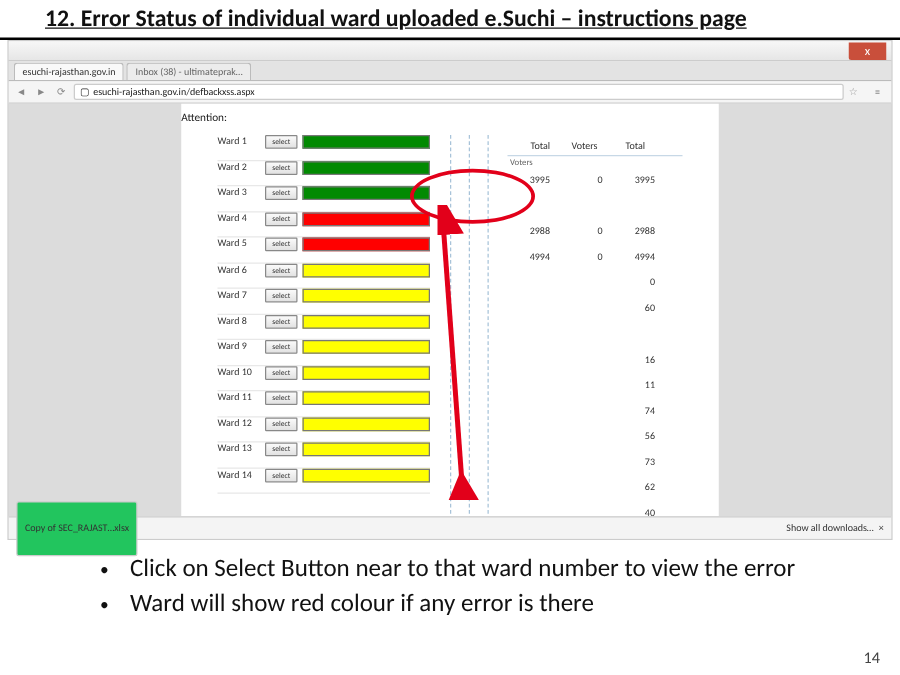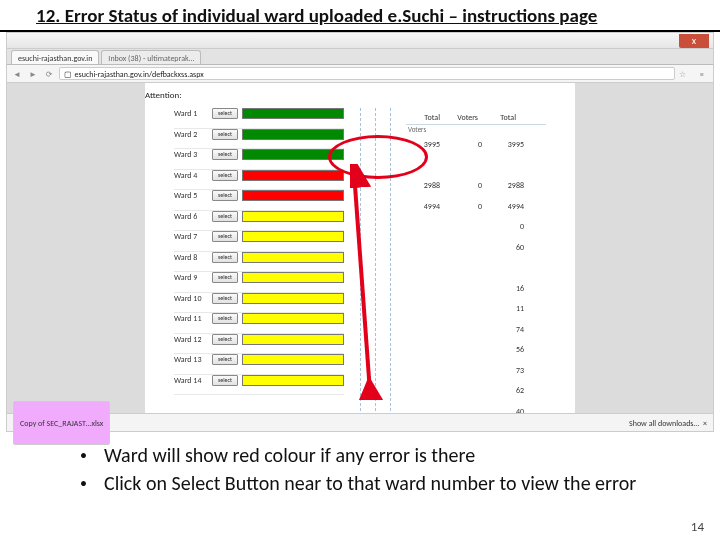--- a/index.html
+++ b/index.html
@@ -194,21 +194,21 @@
     height: 18px;
     background: #f4f4f4;
     border-top: 1px solid #ccc;
     display: flex;
     align-items: center;
     font-size: 8px;
     color: #333;
     padding: 0 6px;
   }
   .dl-chip {
-    background: #f0abfc;
+    background: #22c55e;
     border: 1px solid #ccc;
     border-radius: 2px;
     padding: 16px 6px;
   }
   .dl-right { margin-left: auto; display:flex; align-items:center; gap:4px;}
   
   .anno-ellipse {
     position: absolute;
     border: 3px solid #e2001a;
     border-radius: 50%;
@@ -461,18 +461,18 @@
   <defs>
     <marker id="ah" markerWidth="8" markerHeight="8" refX="4" refY="4" orient="auto">
       <path d="M0,0 L8,4 L0,8 z" fill="#e2001a"></path>
     </marker>
   </defs>
   <line x1="20" y1="228" x2="4" y2="8" stroke="#e2001a" stroke-width="4" marker-end="url(#ah)" marker-start="url(#ah)"></line>
 </svg>
 
 <div class="bullets">
   <ul>
+    <li>Click on Select Button near to that ward number to view the error</li>
     <li>Ward will show red colour if any error is there</li>
-    <li>Click on Select Button near to that ward number to view the error</li>
   </ul>
 </div>
 
 <div class="page-num">14</div>
 
 </body></html>

